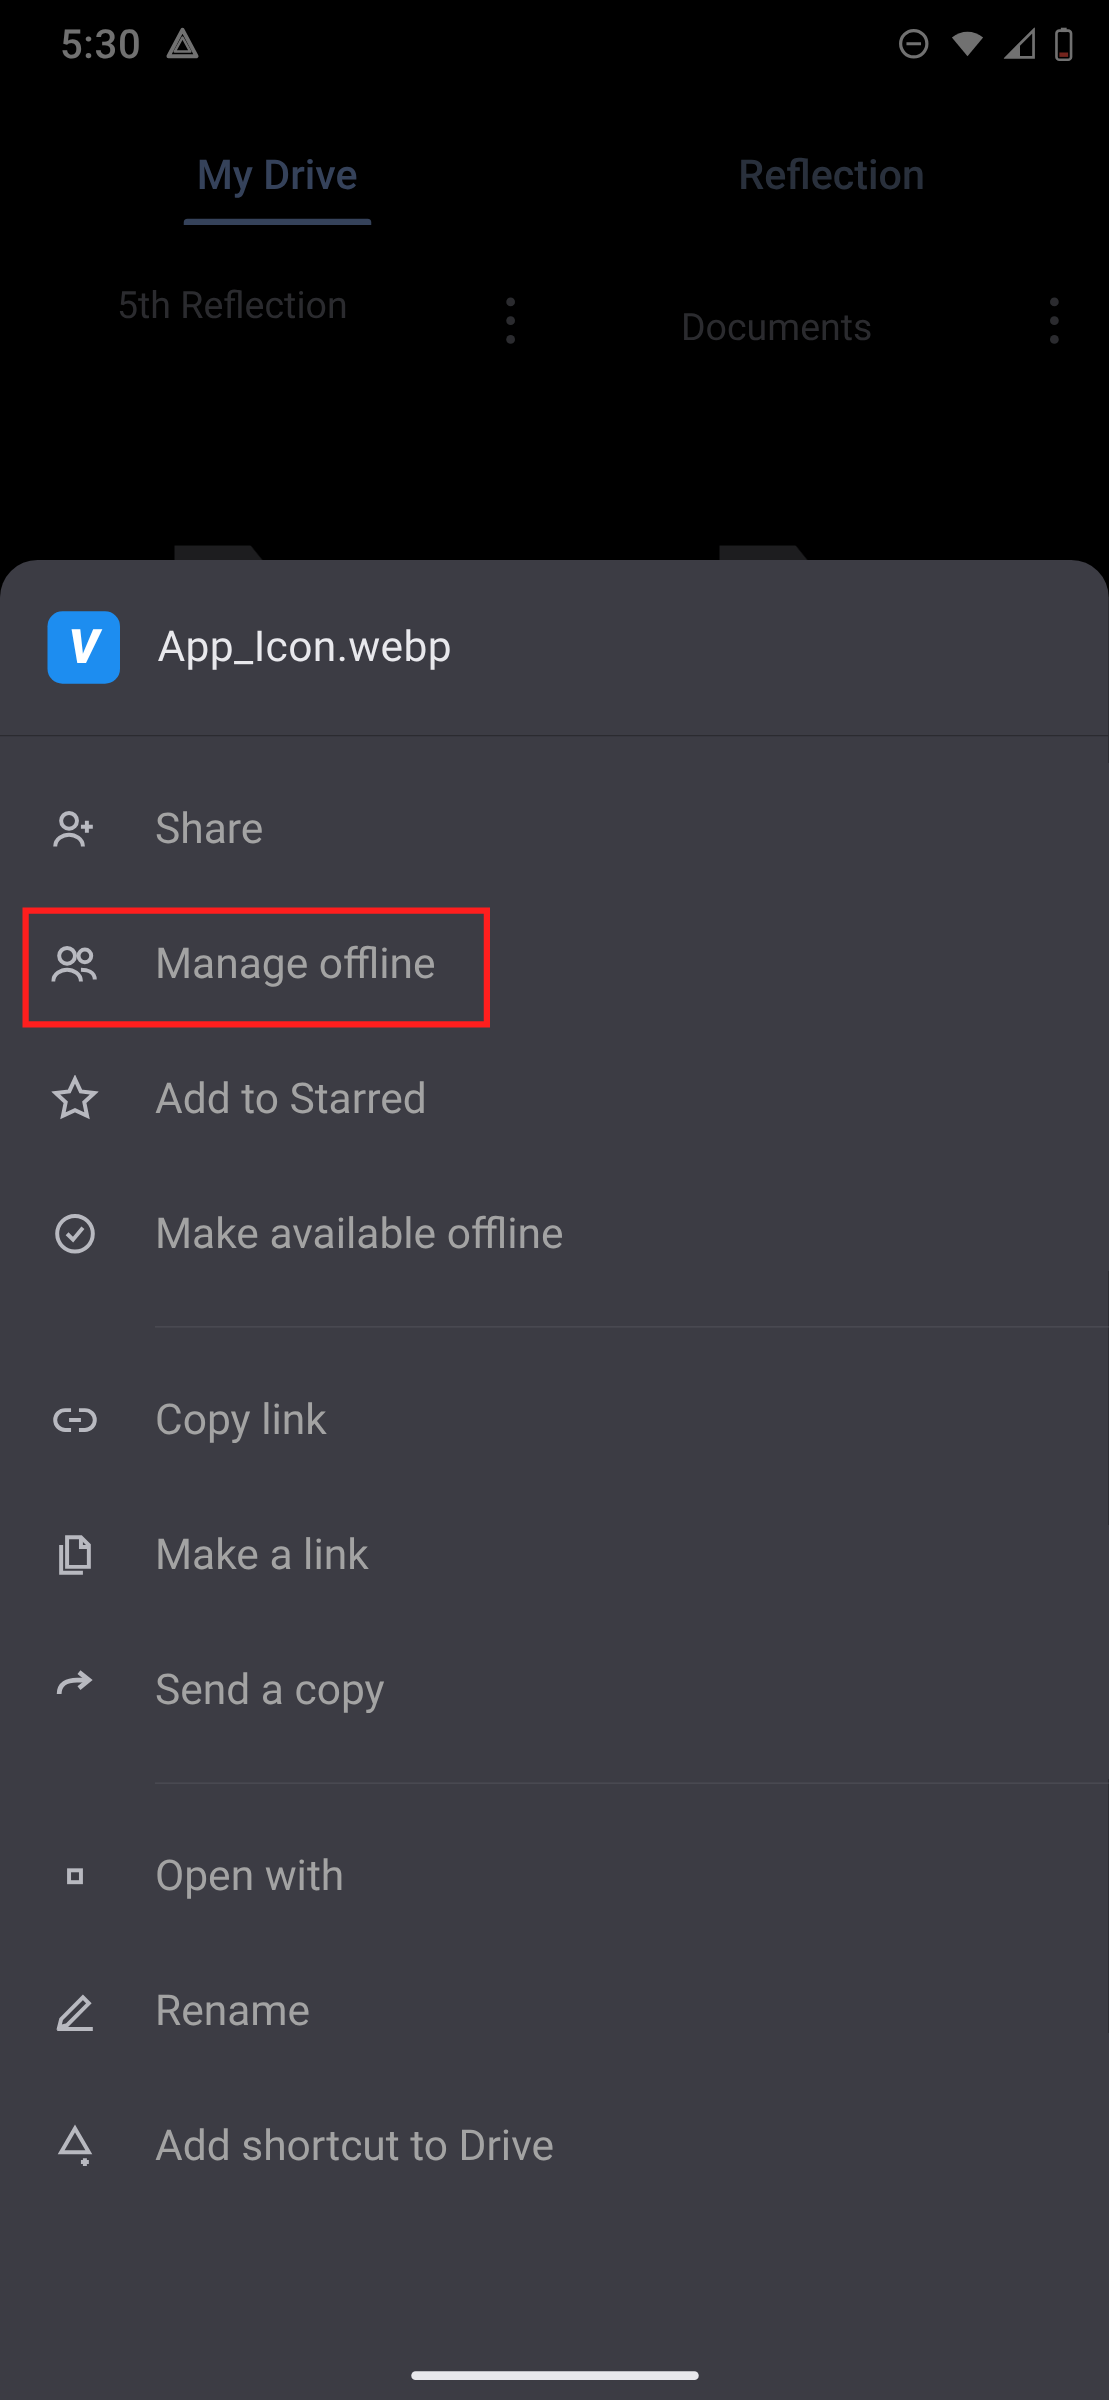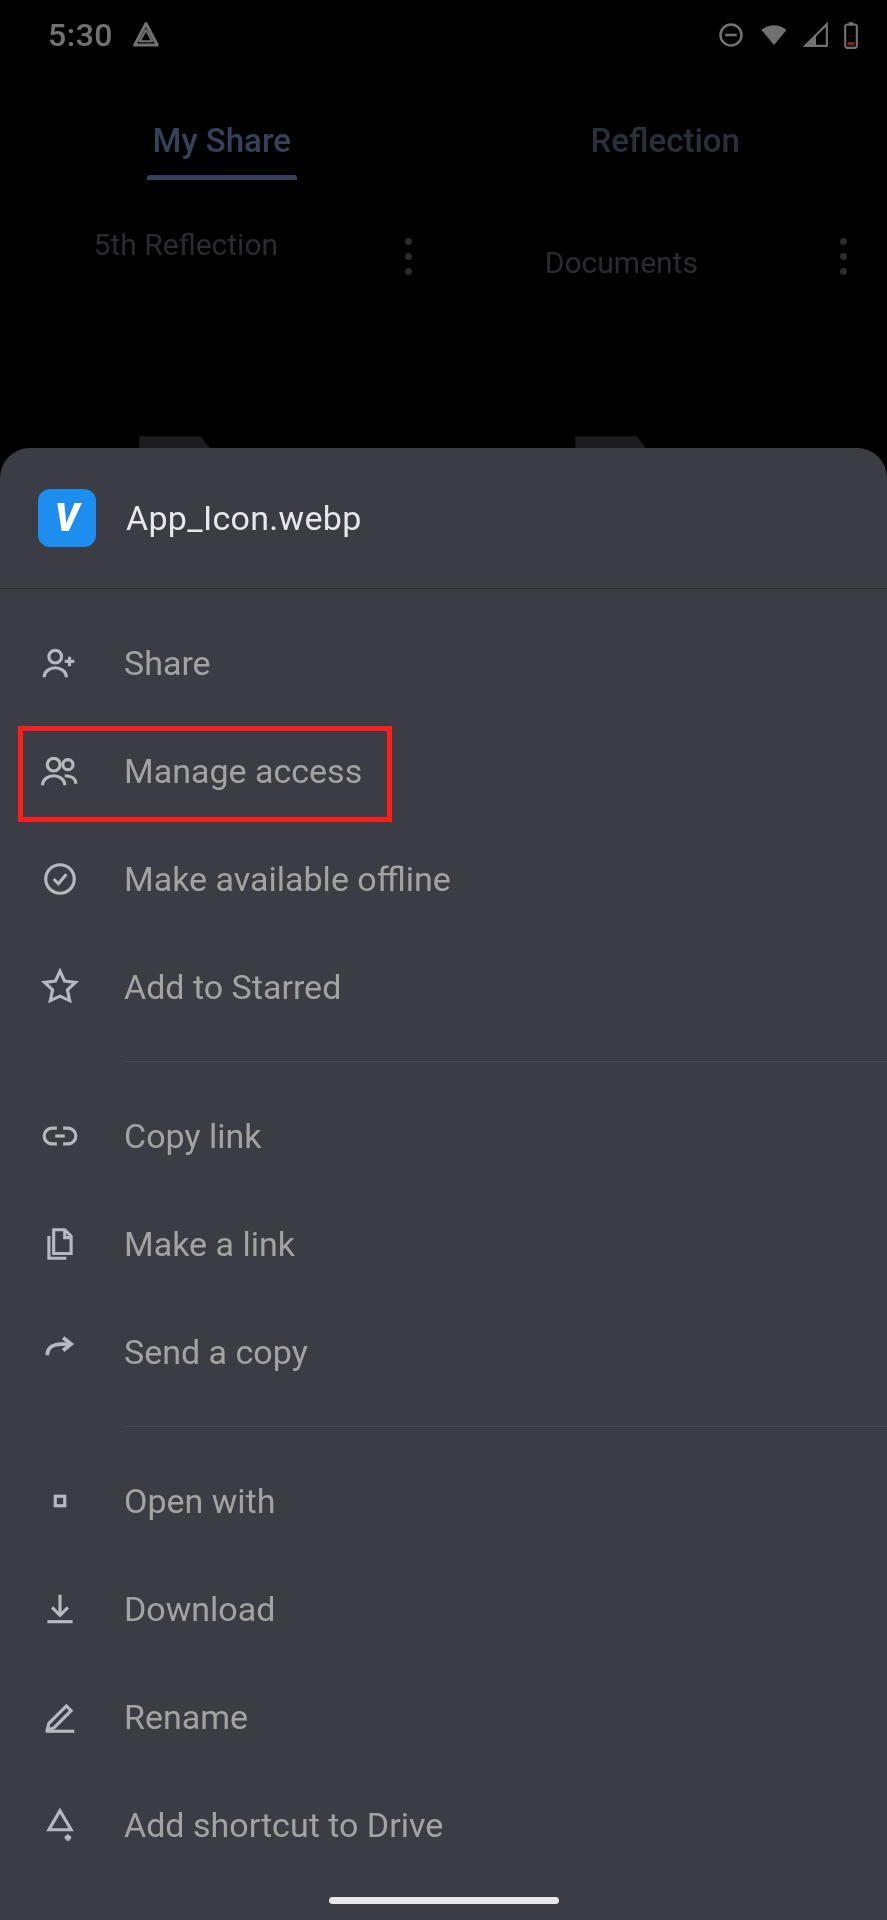--- a/index.html
+++ b/index.html
@@ -239,21 +239,21 @@
           <rect x="1" y="3" width="10" height="20" rx="2" fill="none" stroke="#fafafa" stroke-width="1.8"></rect>
           <rect x="4" y="1" width="4" height="3" fill="#fafafa"></rect>
           <rect x="3" y="18" width="6" height="3" fill="#ff5040"></rect>
         </svg>
     </span>
   </div>
 </div>
 
 <div class="tabs">
   <div class="tab active">
-    <span>My Share</span>
+    <span>My Drive</span>
     <div class="tab-underline"></div>
   </div>
   <div class="tab">
     <span>Reflection</span>
   </div>
 </div>
 
 <div class="folder-grid">
   <div class="folder-item">
     <div class="folder-label">5th Reflection</div>
@@ -312,40 +312,40 @@
 
   <div class="menu-row">
     <span class="icon">
       <svg width="38" height="38" viewBox="0 0 24 24" stroke-width="2">
           <circle cx="8" cy="8" r="4"></circle>
           <path d="M1 21c0-4 4-6 7-6s7 2 7 6"></path>
           <circle cx="17" cy="8" r="3.2"></circle>
           <path d="M15 15c3 0 7 1 7 5"></path>
         </svg>
     </span>
-    <span>Manage access</span>
+    <span>Manage offline</span>
+  </div>
+
+  <div class="menu-row">
+    <span class="icon">
+      <svg width="38" height="38" viewBox="0 0 24 24" stroke-width="2">
+          <path d="M12 2l2.9 6.3 6.9.8-5.1 4.7 1.4 6.8L12 17.8 5.9 20.6l1.4-6.8L2.2 9.1l6.9-.8z"></path>
+        </svg>
+    </span>
+    <span>Add to Starred</span>
   </div>
 
   <div class="menu-row">
     <span class="icon">
       <svg width="38" height="38" viewBox="0 0 24 24" stroke-width="2">
           <circle cx="12" cy="12" r="9"></circle>
           <path d="M8 12l3 3 5-6"></path>
         </svg>
     </span>
     <span>Make available offline</span>
-  </div>
-
-  <div class="menu-row">
-    <span class="icon">
-      <svg width="38" height="38" viewBox="0 0 24 24" stroke-width="2">
-          <path d="M12 2l2.9 6.3 6.9.8-5.1 4.7 1.4 6.8L12 17.8 5.9 20.6l1.4-6.8L2.2 9.1l6.9-.8z"></path>
-        </svg>
-    </span>
-    <span>Add to Starred</span>
   </div>
 
   <div class="spacer"></div>
   <div class="divider"></div>
   <div class="spacer"></div>
 
   <div class="menu-row">
     <span class="icon">
       <svg width="38" height="38" viewBox="0 0 24 24" stroke-width="2">
           <path d="M9 12h6"></path>
@@ -387,30 +387,20 @@
           <path d="M12 2l3 3H9z" stroke="none"></path>
           <path d="M12 22l-3-3h6z" stroke="none"></path>
           <path d="M2 12l3-3v6z" stroke="none"></path>
           <path d="M22 12l-3 3V9z" stroke="none"></path>
           <rect x="9" y="9" width="6" height="6" fill="none"></rect>
         </svg>
     </span>
     <span>Open with</span>
   </div>
 
-  <div class="menu-row">
-    <span class="icon">
-      <svg width="38" height="38" viewBox="0 0 24 24" stroke-width="2">
-          <path d="M12 3v12"></path>
-          <path d="M7 11l5 5 5-5"></path>
-          <path d="M4 20h16"></path>
-        </svg>
-    </span>
-    <span>Download</span>
-  </div>
 
   <div class="menu-row">
     <span class="icon">
       <svg width="38" height="38" viewBox="0 0 24 24" stroke-width="2">
           <path d="M4 20l4-1 11-11-3-3L5 16z"></path>
           <path d="M3 21h18"></path>
         </svg>
     </span>
     <span>Rename</span>
   </div>

